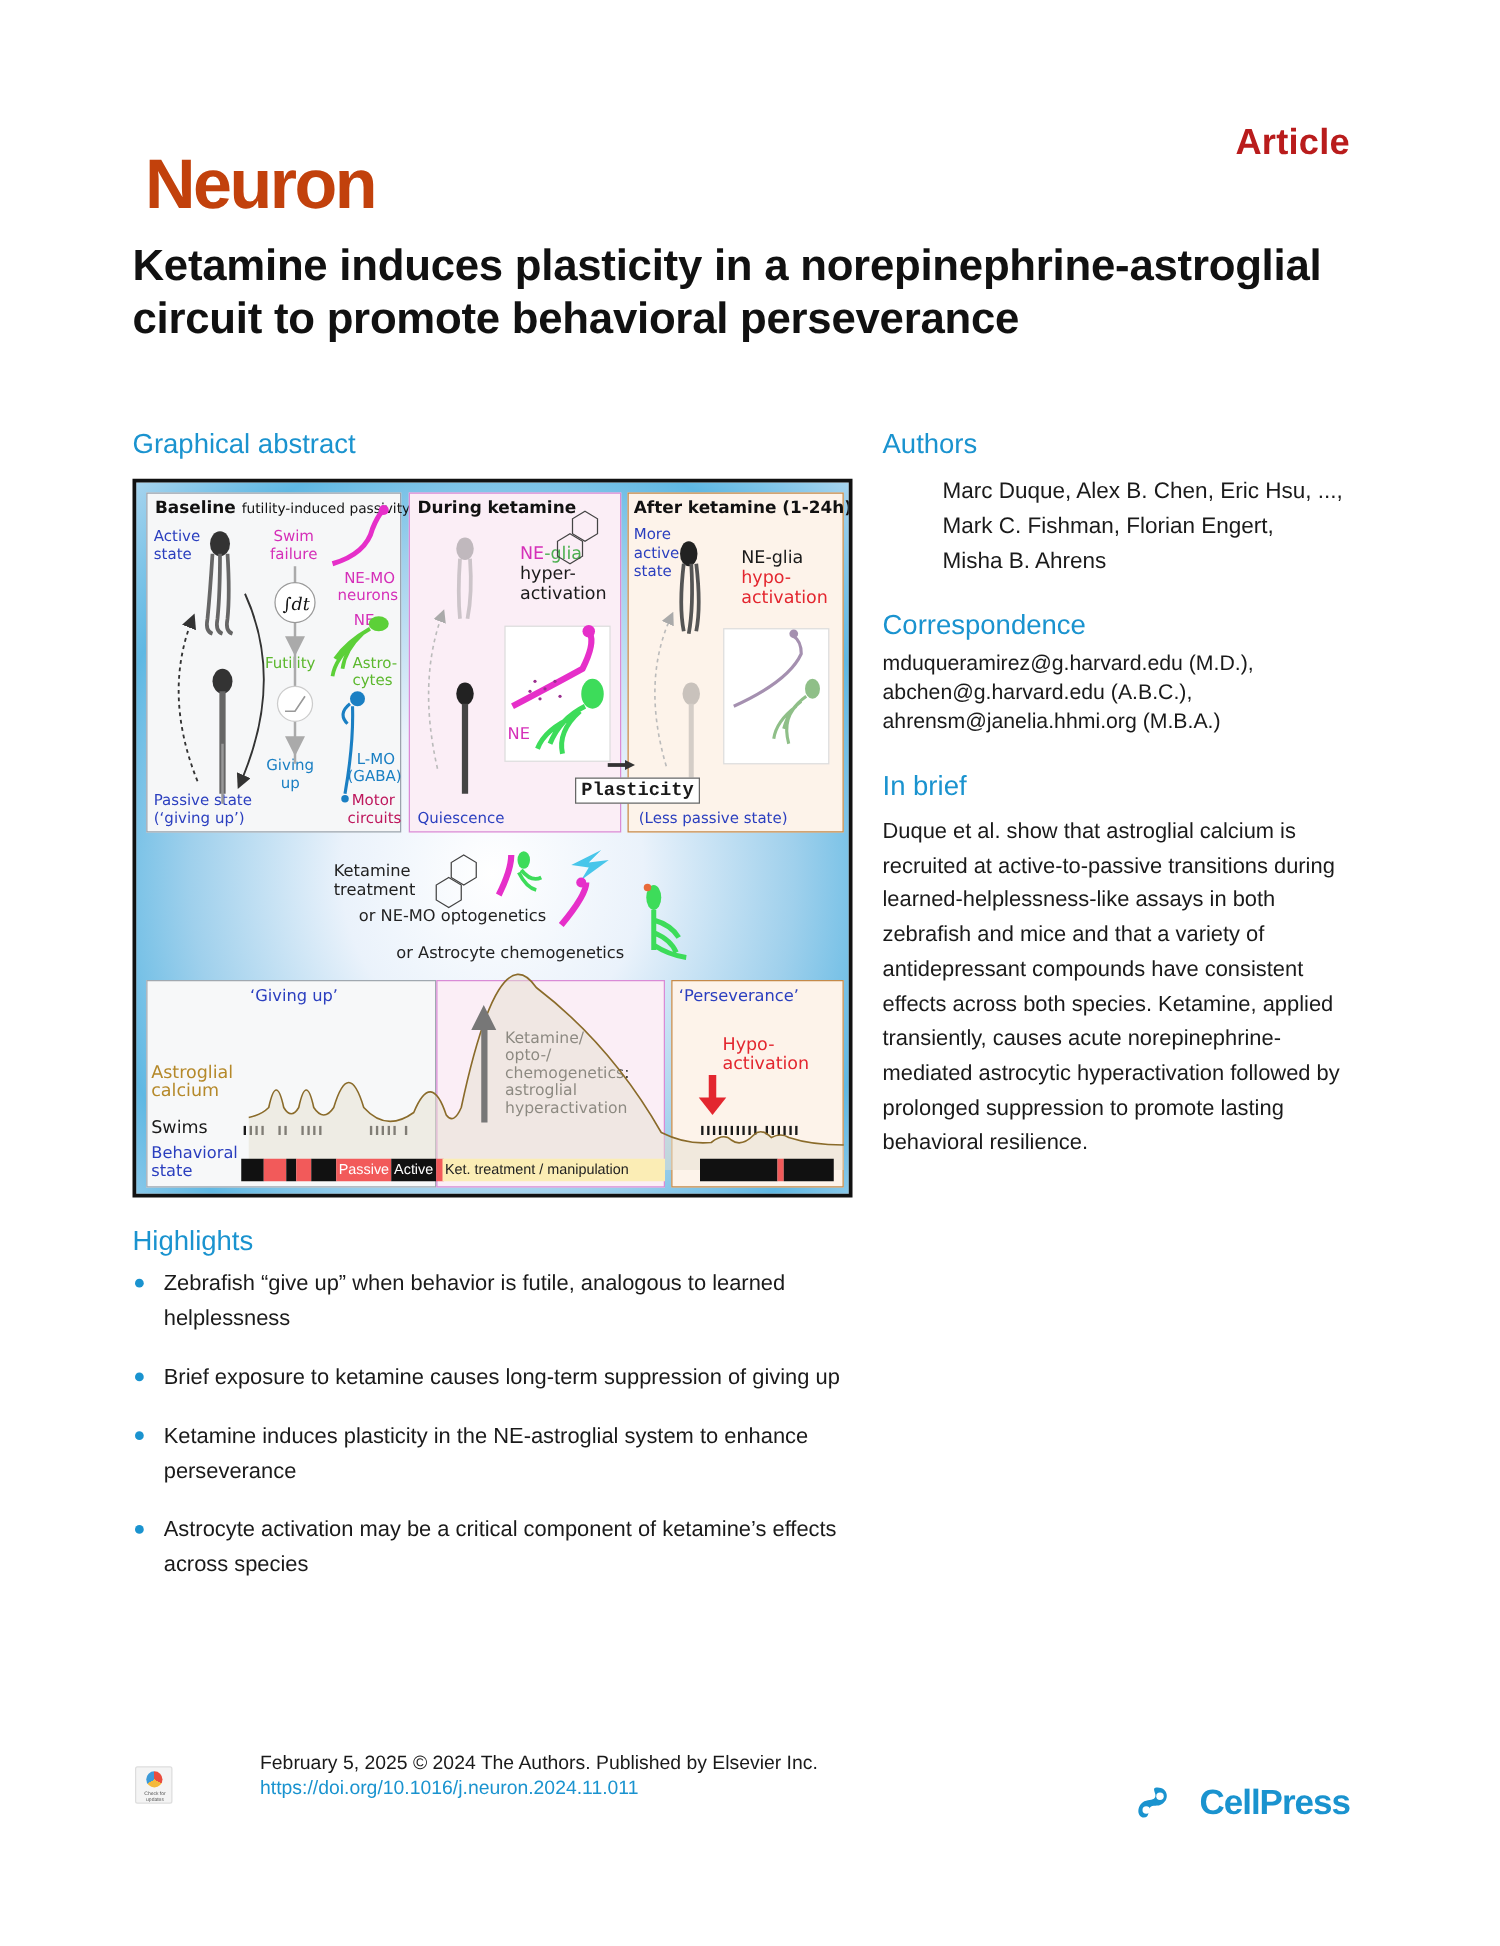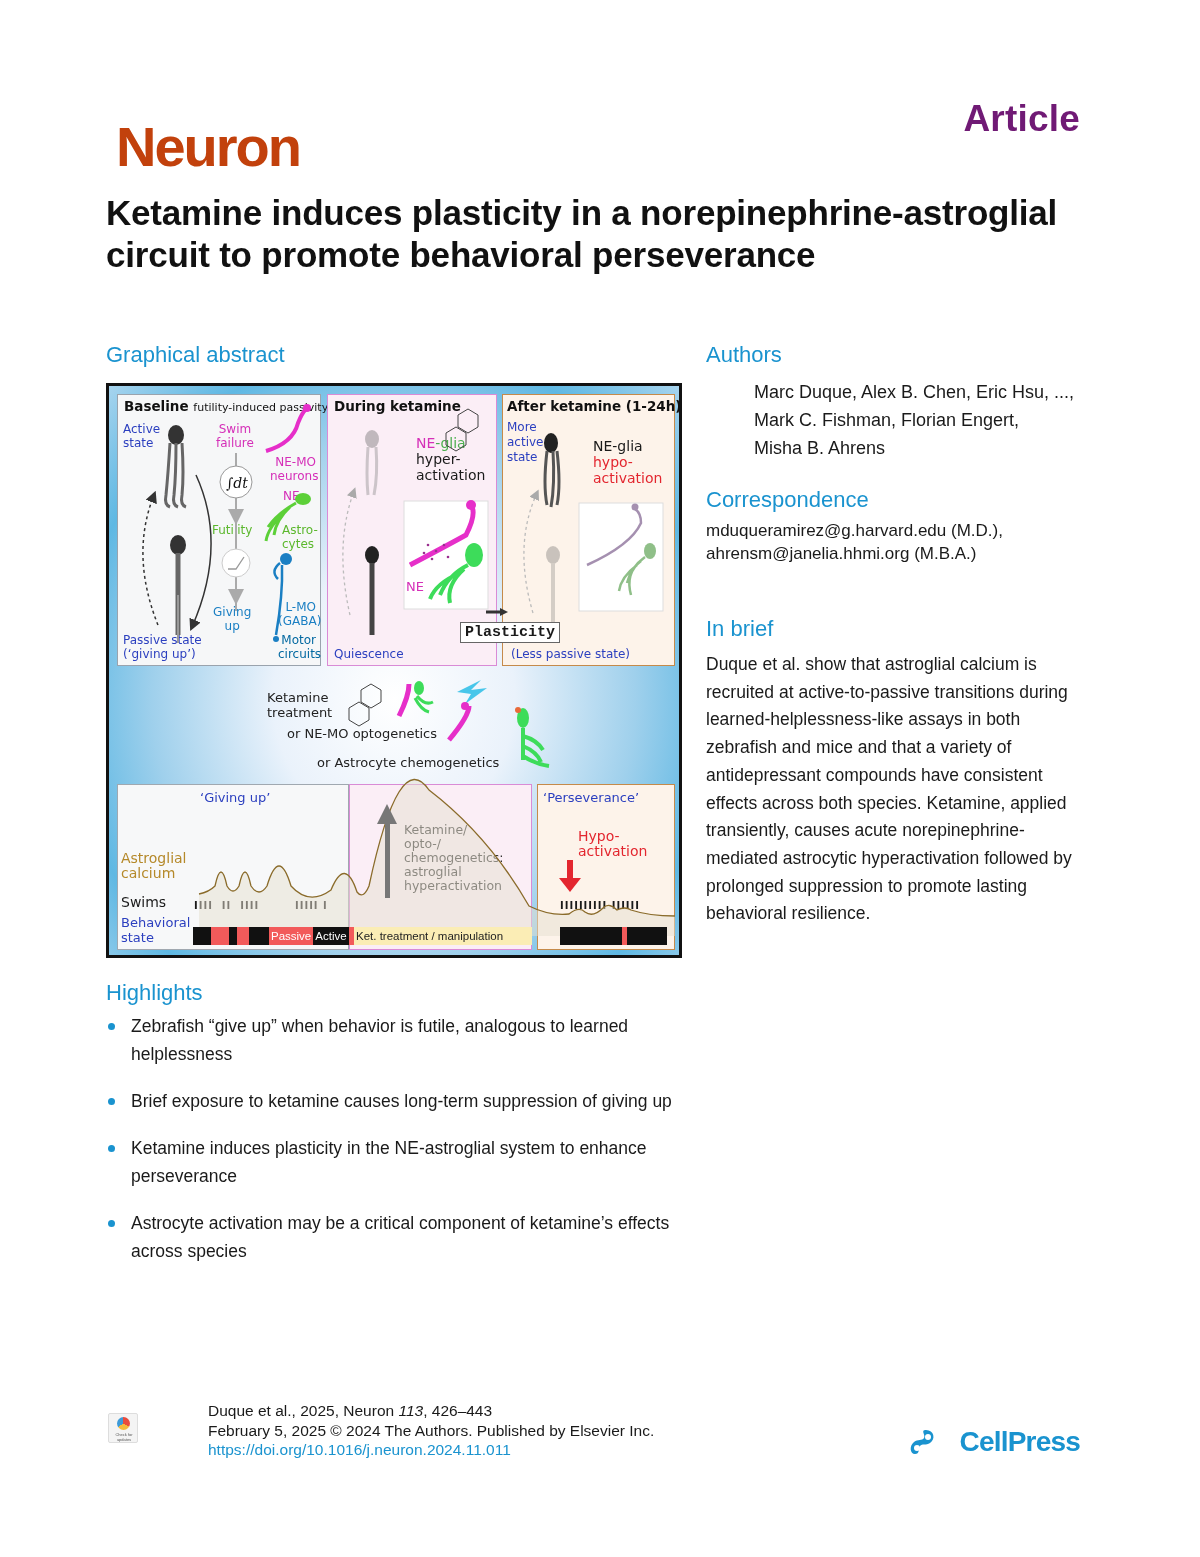--- a/index.html
+++ b/index.html
@@ -1,19 +1,19 @@
 <!DOCTYPE html>
 <html><head>
 <meta charset="utf-8">
 <style>
   * { box-sizing: border-box; margin: 0; padding: 0; }
   html, body { width: 1200px; height: 1557px; background: #ffffff; }
   body { position: relative; font-family: "Liberation Sans", sans-serif; color: #1a1a1a; overflow: hidden; }
 
-  .article-label { position: absolute; right: 120px; top: 98px; font-size: 37px; font-weight: bold; color: #701a75; letter-spacing: 0.2px; }
+  .article-label { position: absolute; right: 120px; top: 98px; font-size: 29px; font-weight: bold; color: #b91c1c; letter-spacing: 0.2px; }
   .journal { position: absolute; left: 116px; top: 114px; font-size: 56px; font-weight: bold; color: #c2410c; letter-spacing: -2px; }
   .title { position: absolute; left: 106px; top: 192px; width: 960px; font-size: 35px; font-weight: bold; line-height: 42px; color: #111; letter-spacing: -0.2px; }
 
   .sec-head { position: absolute; font-size: 22px; color: #1a93cf; }
   .ga-head { left: 106px; top: 342px; }
   .hl-head { left: 106px; top: 980px; }
   .au-head { left: 706px; top: 342px; }
   .co-head { left: 706px; top: 487px; }
   .ib-head { left: 706px; top: 616px; }
 
@@ -41,21 +41,21 @@
   .p-aft { left: 393px; top: 8px; width: 173px; height: 272px; background: #fdf3ea; border: 1.5px solid #c58a4a; }
   .pt { position: absolute; font-size: 13.5px; font-weight: bold; color: #111; white-space: nowrap; }
   .pt small { font-weight: normal; font-size: 11px; }
   .lbl { position: absolute; font-size: 12px; line-height: 14px; white-space: nowrap; }
   .blue { color: #2b3fbf; }
   .pink { color: #d52fb8; }
   .green { color: #5cb82e; }
   .lgreen { color: #4caf50; }
   .sky { color: #1a7fc3; }
   .red { color: #e3262f; }
-  .gray { color: #0369a1; }
+  .gray { color: #be185d; }
   .brown { color: #b5892a; }
   .plast { position: absolute; left: 351px; top: 236px; padding: 1px 4px; background: #fff; border: 1.5px solid #666; font-size: 15px; font-weight: bold; font-family: Liberation Mono, monospace; }
   .plast-arrow { position: absolute; left: 377px; top: 222px; width: 22px; height: 8px; }
 
   .mid-text { position: absolute; font-size: 13px; font-family: "DejaVu Sans", sans-serif; color: #222; white-space: nowrap; }
 
   .b-giving { left: 8px; top: 398px; width: 232px; height: 166px; background: #f7f8f9; border: 1.5px solid #a0a8b0; }
   .b-ket { left: 240px; top: 398px; width: 183px; height: 166px; background: #fbeef6; border: 1.5px solid #d98bd6; }
   .b-pers { left: 428px; top: 398px; width: 138px; height: 166px; background: #fdf3ea; border: 1.5px solid #c58a4a; }
   .ga svg.trace { position: absolute; left: 0; top: 0; }
@@ -77,20 +77,21 @@
 <div class="sec-head hl-head">Highlights</div>
 
 <div class="authors">
   <div>Marc Duque, Alex B. Chen, Eric Hsu, ...,</div>
   <div>Mark C. Fishman, Florian Engert,</div>
   <div>Misha B. Ahrens</div>
 </div>
 
 <div class="corr">
   <div>mduqueramirez@g.harvard.edu (M.D.),</div>
+  <div>abchen@g.harvard.edu (A.B.C.),</div>
   <div>ahrensm@janelia.hhmi.org (M.B.A.)</div>
 </div>
 
 <p class="brief">Duque et al. show that astroglial calcium is recruited at active-to-passive transitions during learned-helplessness-like assays in both zebrafish and mice and that a variety of antidepressant compounds have consistent effects across both species. Ketamine, applied transiently, causes acute norepinephrine-mediated astrocytic hyperactivation followed by prolonged suppression to promote lasting behavioral resilience.</p>
 
 <ul class="highlights">
   <li><span class="dot"></span><span>Zebrafish “give up” when behavior is futile, analogous to learned helplessness</span></li>
   <li><span class="dot"></span><span>Brief exposure to ketamine causes long-term suppression of giving up</span></li>
   <li><span class="dot"></span><span>Ketamine induces plasticity in the NE-astroglial system to enhance perseverance</span></li>
   <li><span class="dot"></span><span>Astrocyte activation may be a critical component of ketamine’s effects across species</span></li>
@@ -333,21 +334,20 @@
     <div class="seg" style="width:5px;background:#f25a5a;"></div>
     <div class="seg" style="width:40px;background:#111;"></div>
   </div>
 </div>
 
 <div class="crossmark">
   <span class="cm-circle"></span>
   <span class="cm-text">Check for updates</span>
 </div>
 <div class="footer">
-  <div><span>Duque et al., 2025, Neuron </span><i>113</i><span>, 426–443</span></div>
   <div>February 5, 2025 © 2024 The Authors. Published by Elsevier Inc.</div>
   <div class="doi">https://doi.org/10.1016/j.neuron.2024.11.011</div>
 </div>
 <div class="cellpress">
   <svg width="30" height="30" viewBox="0 0 30 30">
     <path d="M18 3 C26 3 28 12 22 16 C18 19 14 16 12 19 C10 22 12 27 7 27 C2 27 1 19 6 15 C10 12 14 14 16 11 C18 8 12 3 18 3 Z" fill="#1a93cf"></path>
     <circle cx="20" cy="10" r="3" fill="#fff"></circle>
     <circle cx="9" cy="21" r="3" fill="#fff"></circle>
   </svg>
   <span>CellPress</span>

